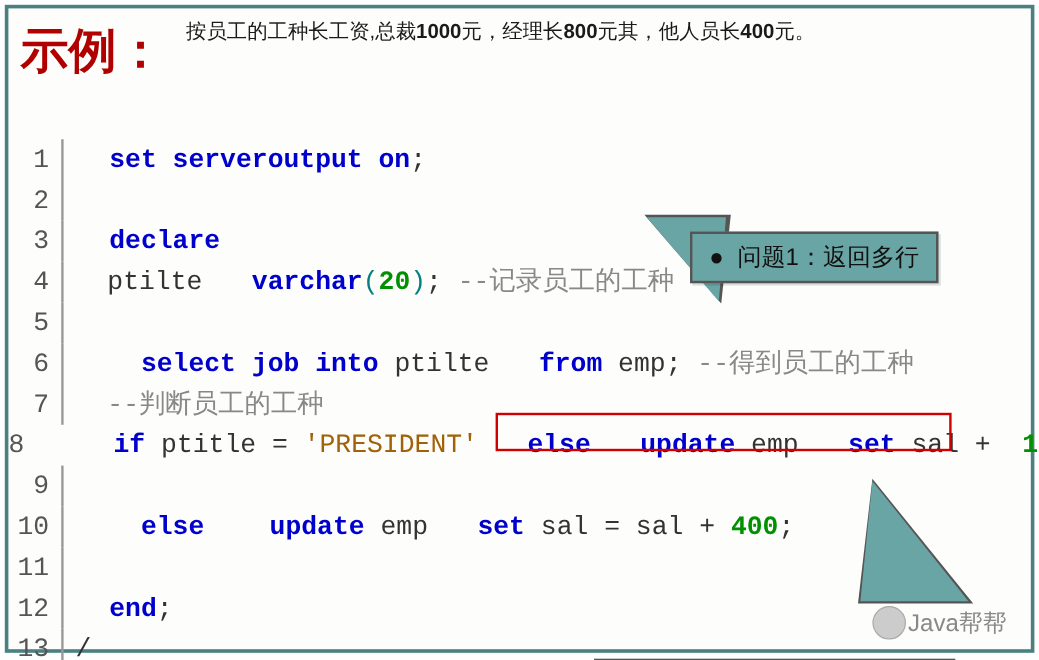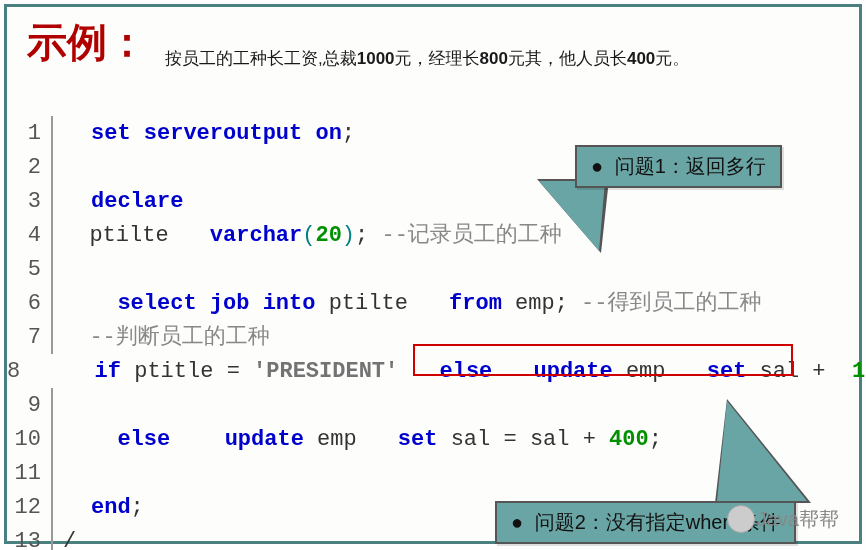--- a/index.html
+++ b/index.html
@@ -13,22 +13,22 @@
   }
   .container {
     border: 3px solid #4a8080;
     margin: 4px;
     height: 540px;
     position: relative;
     background: #fdfdfc;
   }
   .title-row {
     display: flex;
-    align-items: flex-end;
-    padding: 8px 20px 6px;
+    align-items: flex-start;
+    padding: 8px 10px 6px;
   }
   .title-main {
     font-size: 40px;
     font-weight: bold;
     color: #b00000;
     font-family: KaiTi, STKaiti, serif;
   }
   .title-colon {
     font-size: 40px;
     font-weight: bold;
@@ -64,38 +64,39 @@
     height: 34px;
     background: #999;
     margin-right: 10px;
   }
   .code {
     white-space: pre;
     color: #333;
   }
   .kw { color: #0000cd; font-weight: bold; margin-left: 28px; }
   .num { color: #009000; font-weight: bold; }
-  .str { color: #737373; font-weight: bold; }
+  .str { color: #a16207; }
   .cmt { color: #888; }
   .paren { color: #008080; }
   .hl-box {
     position: absolute;
     border: 2px solid #d00000;
     pointer-events: none;
   }
   .callout {
     position: absolute;
     background: #6aa5a5;
     border: 2px solid #555;
     padding: 6px 14px;
     font-size: 20px;
     color: #111;
     font-family: "Microsoft YaHei", sans-serif;
     box-shadow: 2px 2px 0 rgba(0,0,0,0.12);
     z-index: 6;
+    margin-top: 48px;
   }
   .callout .bullet { margin-right: 6px; }
   .pointer {
     position: absolute;
     width: 0;
     height: 0;
     z-index: 5;
   }
   .pointer-1 {
     border-left: 60px solid transparent;

